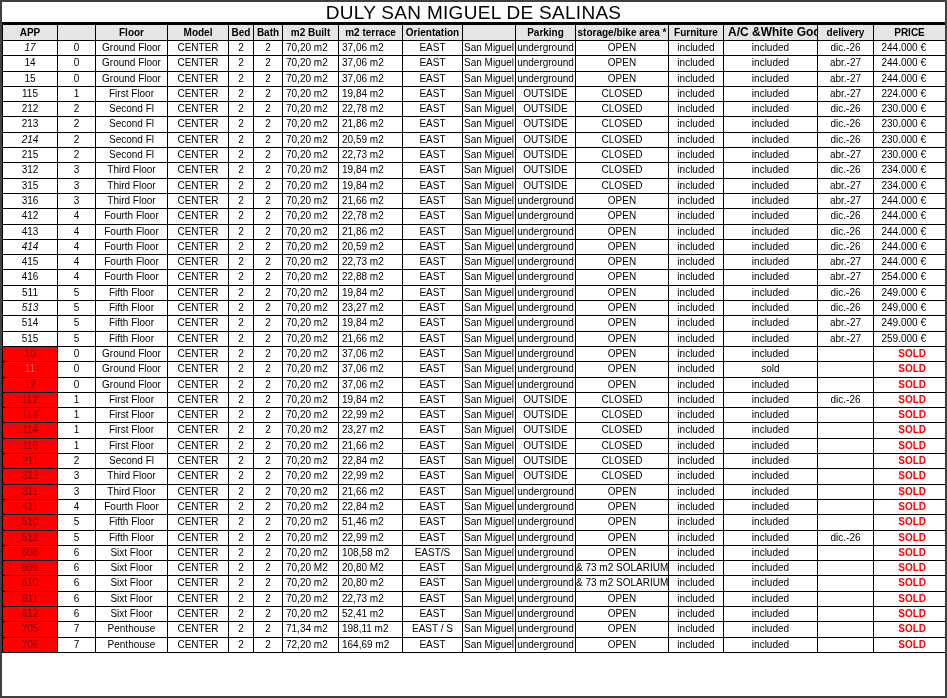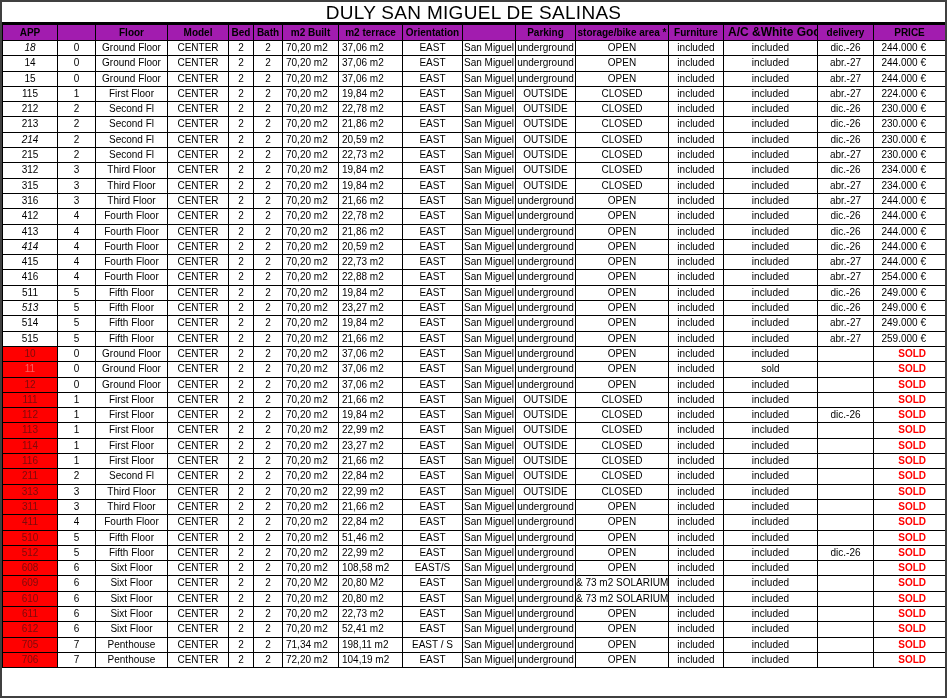--- a/index.html
+++ b/index.html
@@ -39,21 +39,21 @@
     height: 14.3px;
     line-height: 14.3px;
     font-size: 10px;
     text-align: center;
     white-space: nowrap;
     overflow: hidden;
     color: #000;
   }
 
   table.price-table thead th {
-    background: #a21caf;
+    background: #e5e5e5;
     font-weight: bold;
     height: 15px;
     line-height: 15px;
   }
 
   
   table.price-table thead th:nth-child(14) {
     font-size: 12px;
     text-align: left;
     padding-left: 4px;
@@ -129,21 +129,21 @@
           <th>Parking</th>
           <th>storage/bike area *</th>
           <th>Furniture</th>
           <th>A/C &amp;White Goods</th>
           <th>delivery</th>
           <th>PRICE</th>
         </tr>
       </thead>
     <tbody>
         <tr class="app-italic ">
-          <td>18</td>
+          <td>17</td>
           <td>0</td>
           <td>Ground Floor</td>
           <td>CENTER</td>
           <td>2</td>
           <td>2</td>
           <td>70,20 m2</td>
           <td>37,06 m2</td>
           <td>EAST</td>
           <td>San Miguel</td>
           <td>underground</td>
@@ -543,38 +543,20 @@
           <td>EAST</td>
           <td>San Miguel</td>
           <td>underground</td>
           <td>OPEN</td>
           <td>included</td>
           <td>included</td>
           <td></td>
           <td>SOLD</td>
         </tr>
         <tr class="sold ">
-          <td>111</td>
-          <td>1</td>
-          <td>First Floor</td>
-          <td>CENTER</td>
-          <td>2</td>
-          <td>2</td>
-          <td>70,20 m2</td>
-          <td>21,66 m2</td>
-          <td>EAST</td>
-          <td>San Miguel</td>
-          <td>OUTSIDE</td>
-          <td>CLOSED</td>
-          <td>included</td>
-          <td>included</td>
-          <td></td>
-          <td>SOLD</td>
-        </tr>
-        <tr class="sold ">
           <td>112</td>
           <td>1</td>
           <td>First Floor</td>
           <td>CENTER</td>
           <td>2</td>
           <td>2</td>
           <td>70,20 m2</td>
           <td>19,84 m2</td>
           <td>EAST</td>
           <td>San Miguel</td>
@@ -856,21 +838,21 @@
           <td>SOLD</td>
         </tr>
         <tr class="sold ">
           <td>706</td>
           <td>7</td>
           <td>Penthouse</td>
           <td>CENTER</td>
           <td>2</td>
           <td>2</td>
           <td>72,20 m2</td>
-          <td>104,19 m2</td>
+          <td>164,69 m2</td>
           <td>EAST</td>
           <td>San Miguel</td>
           <td>underground</td>
           <td>OPEN</td>
           <td>included</td>
           <td>included</td>
           <td></td>
           <td>SOLD</td>
         </tr>
       </tbody>

